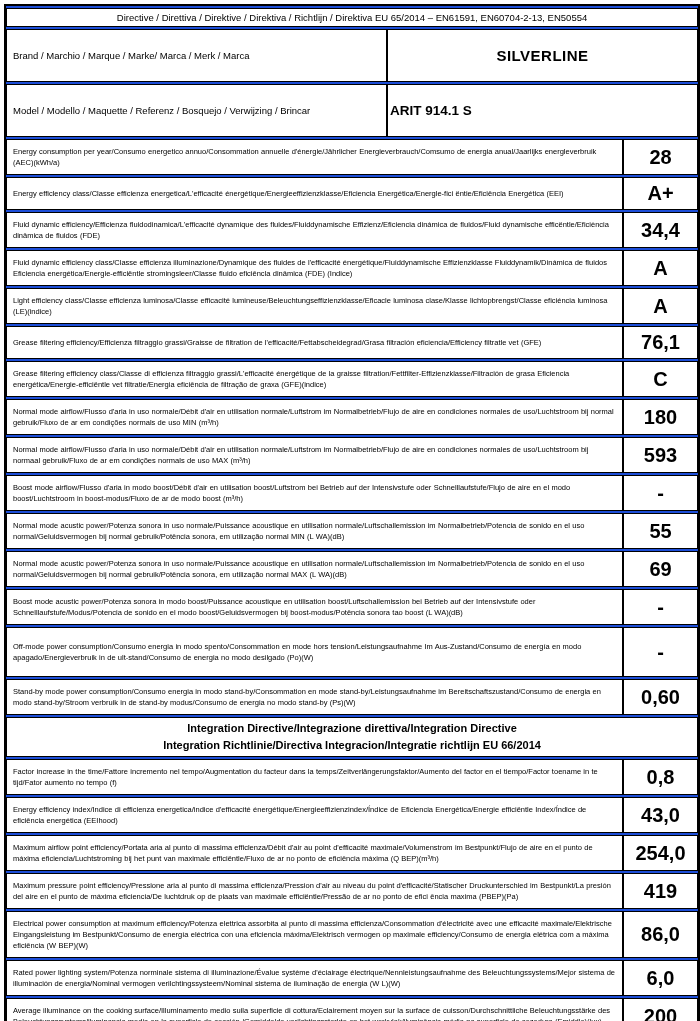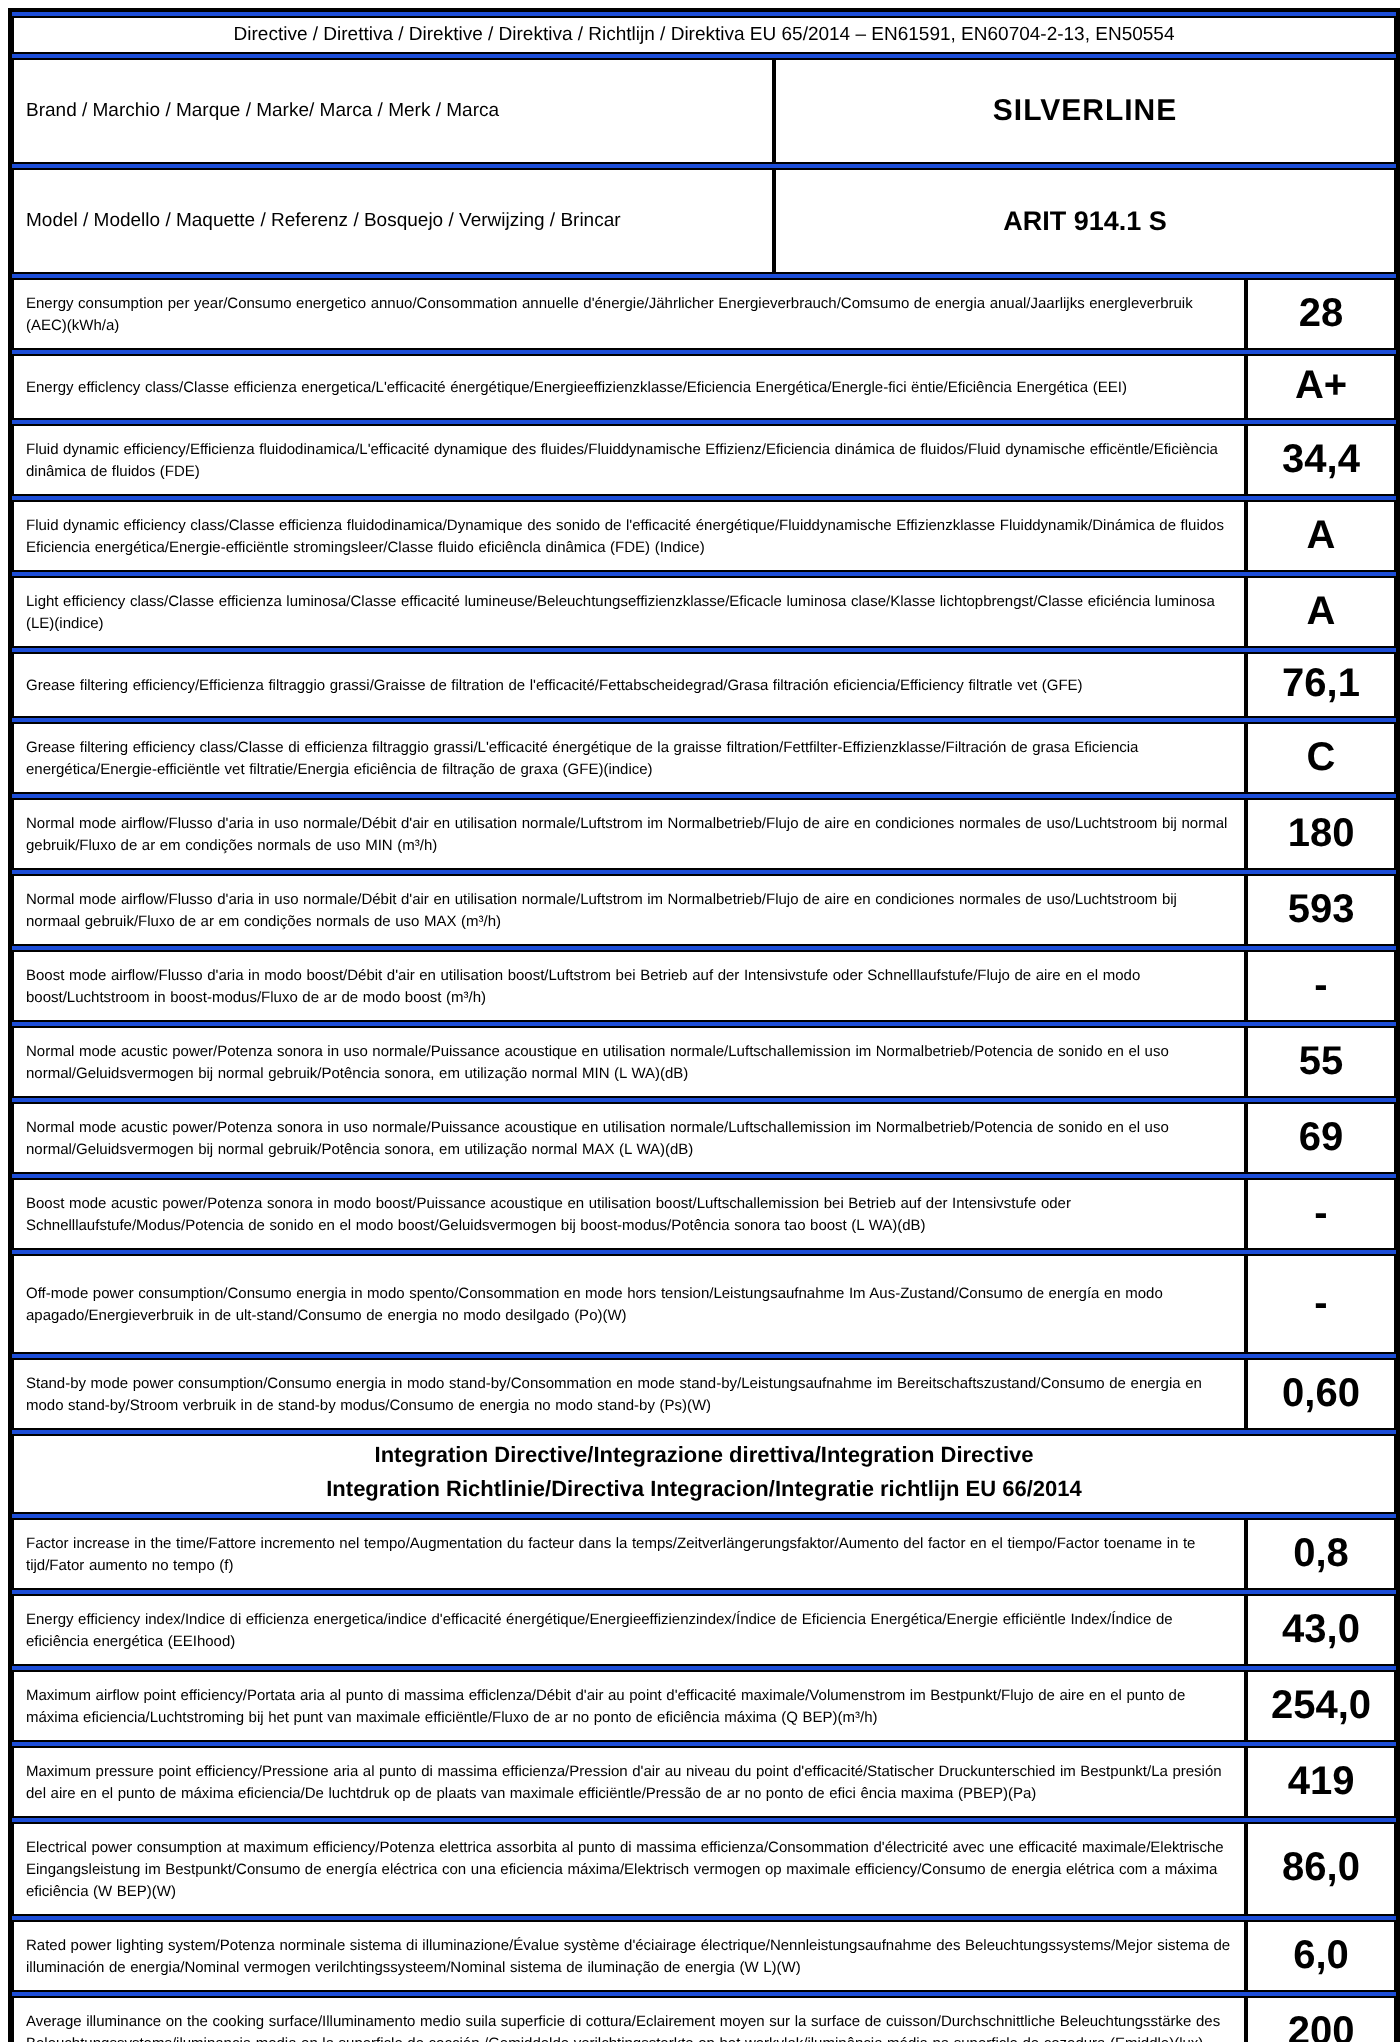--- a/index.html
+++ b/index.html
@@ -36,21 +36,21 @@
     padding: 20px 6px;
   }
   td.brand-val {
     text-align: center;
     font-weight: bold;
     font-size: 15px;
     letter-spacing: 0.5px;
     padding: 2px;
   }
   td.model-val {
-    text-align: center;
+    text-align: left;
     font-weight: bold;
     font-size: 13.5px;
     padding: 2px;
   }
   td.desc {
     font-size: 7.5px;
     line-height: 11px;
     padding: 6px 6px;
     word-spacing: 0.2px;
   }
@@ -104,21 +104,21 @@
         </tr>
         <tr>
           <td colspan="2" class="desc">Energy efficlency class/Classe efficienza energetica/L'efficacité énergétique/Energieeffizienzklasse/Eficiencia Energética/Energle-fici ëntie/Eficiência Energética (EEI)</td>
           <td class="val">A+</td>
         </tr>
         <tr>
           <td colspan="2" class="desc">Fluid dynamic efficiency/Efficienza fluidodinamica/L'efficacité dynamique des fluides/Fluiddynamische Effizienz/Eficiencia dinámica de fluidos/Fluid dynamische efficëntle/Eficiència dinâmica de fluidos (FDE)</td>
           <td class="val">34,4</td>
         </tr>
         <tr>
-          <td colspan="2" class="desc">Fluid dynamic efficiency class/Classe efficienza fluidodinamica/Dynamique des sonido de l'efficacité énergétique/Fluiddynamische Effizienzklasse Fluiddynamik/Dinámica de fluidos Eficiencia energética/Energie-efficiëntle stromingsleer/Classe fluido eficiêncla dinâmica (FDE) (Indice)</td>
+          <td colspan="2" class="desc">Fluid dynamic efficiency class/Classe efficienza illuminazione/Dynamique des fluides de l'efficacité énergétique/Fluiddynamische Effizienzklasse Fluiddynamik/Dinámica de fluidos Eficiencia energética/Energie-efficiëntle stromingsleer/Classe fluido eficiêncla dinâmica (FDE) (Indice)</td>
           <td class="val">A</td>
         </tr>
         <tr>
           <td colspan="2" class="desc">Light efficiency class/Classe efficienza luminosa/Classe efficacité lumineuse/Beleuchtungseffizienzklasse/Eficacle luminosa clase/Klasse lichtopbrengst/Classe eficiéncia luminosa (LE)(indice)</td>
           <td class="val">A</td>
         </tr>
         <tr>
           <td colspan="2" class="desc">Grease filtering efficiency/Efficienza filtraggio grassi/Graisse de filtration de l'efficacité/Fettabscheidegrad/Grasa filtración eficiencia/Efficiency filtratle vet (GFE)</td>
           <td class="val">76,1</td>
         </tr>

